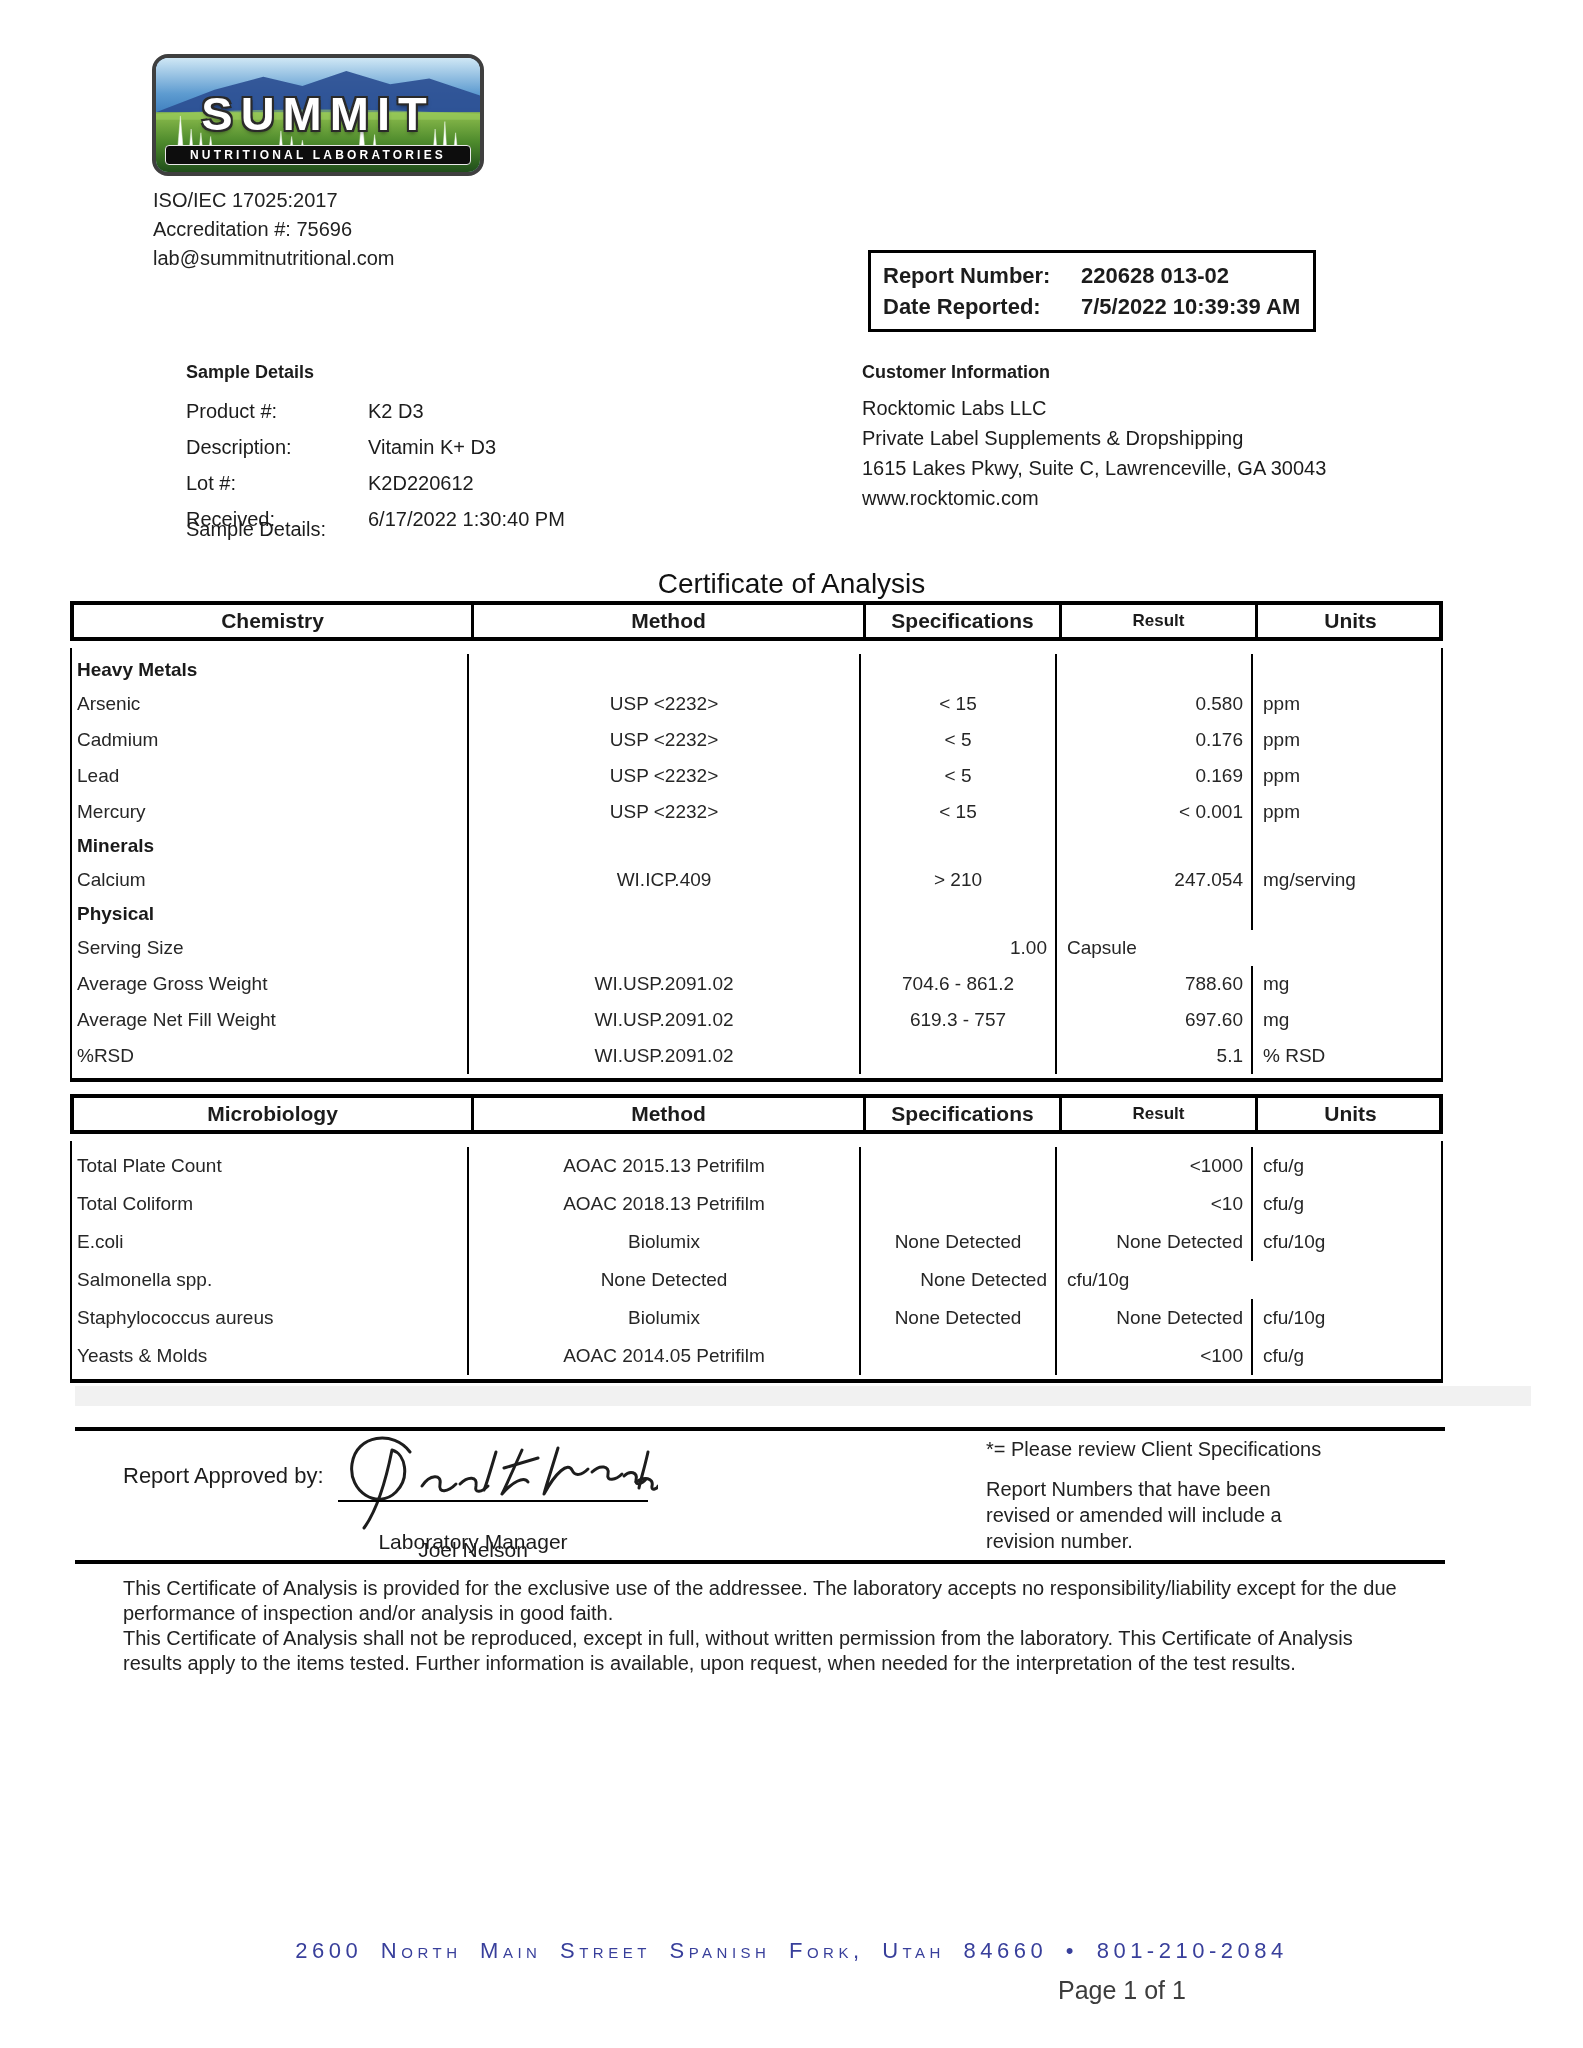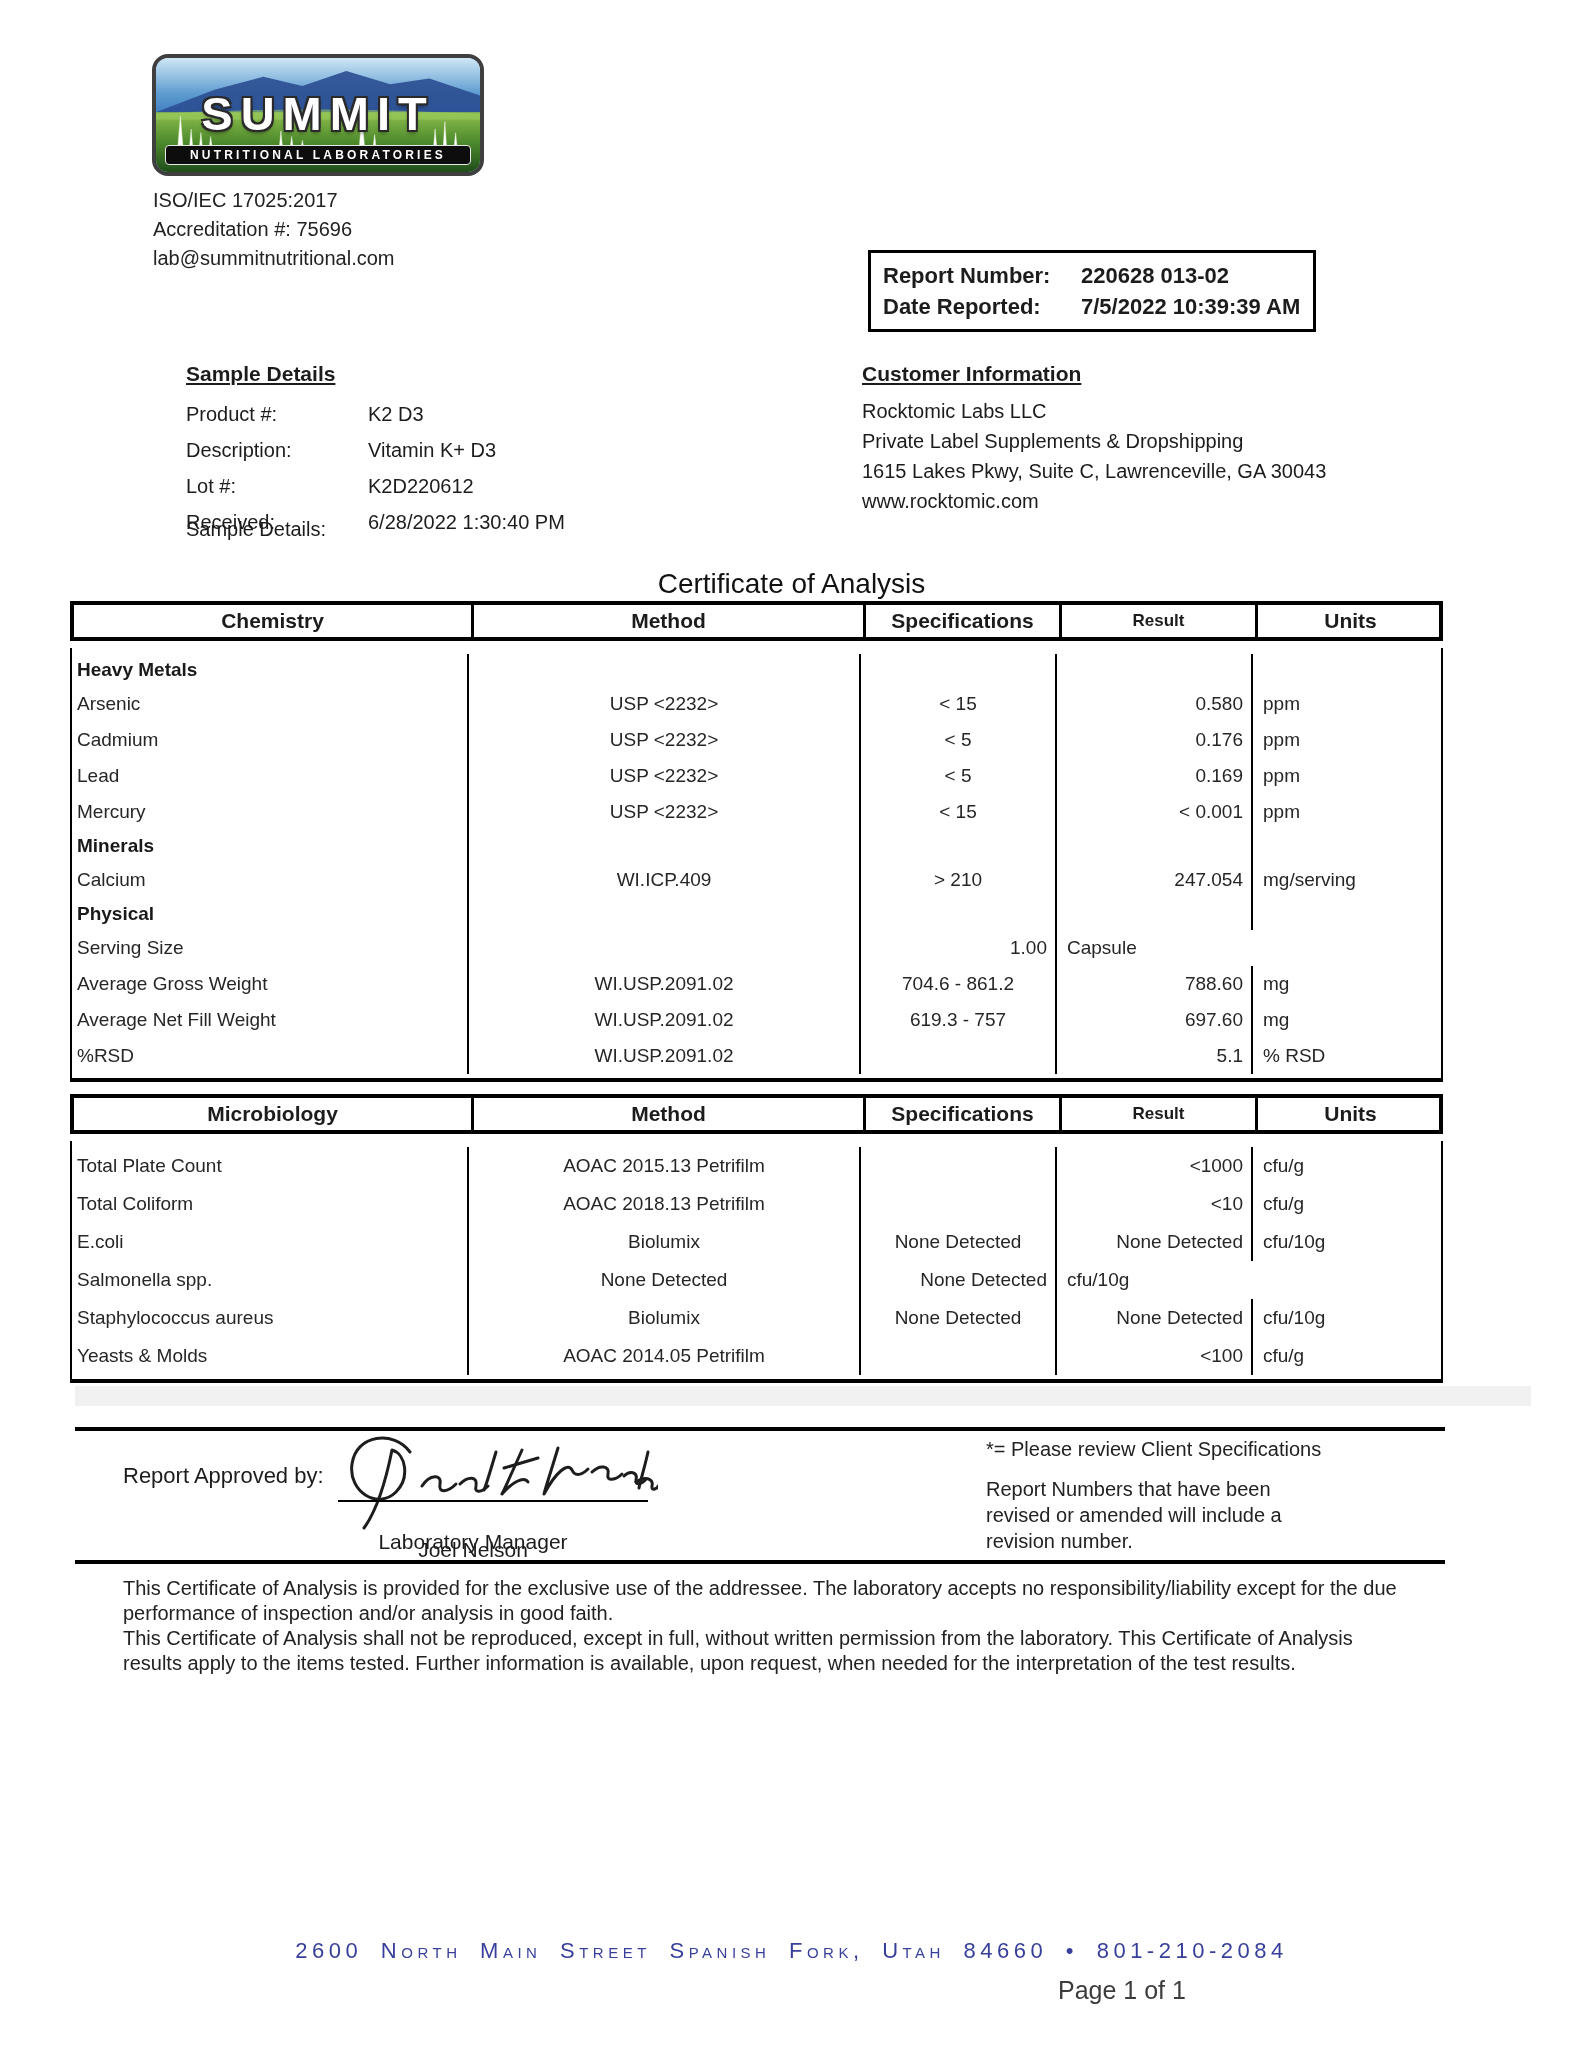--- a/index.html
+++ b/index.html
@@ -26,21 +26,21 @@
   }
   .accred { position:absolute; left:153px; top:186px; font-size:20px; line-height:29px; color:#222; }
 
   
   .report-box { position:absolute; left:868px; top:250px; width:448px; border:3px solid #000;
     padding:7px 12px; font-size:22px; font-weight:bold; line-height:31px; }
   .report-box .r-row { display:flex; }
   .report-box .r-label { width:198px; }
 
   
-  .sec-title { font-size:21px; font-weight:bold; text-decoration:underline; }
+  .sec-title { font-size:18px; font-weight:bold; }
   .sample { position:absolute; left:186px; top:362px; }
   .sample .rows { margin-top:10px; }
   .sample .f-row { display:flex; font-size:20px; line-height:36px; }
   .sample .f-label { width:182px; }
   .sample-extra { position:absolute; left:186px; top:518px; font-size:20px; }
   .customer { position:absolute; left:862px; top:362px; width:560px; }
   .customer .lines { margin-top:10px; font-size:20px; line-height:30px; }
 
   
   .coa-title { position:absolute; left:0; top:568px; width:100%; text-align:center;
@@ -162,21 +162,21 @@
       <div class="f-row">
         <span class="f-label">Description:</span>
         <span>Vitamin K+ D3</span>
       </div>
       <div class="f-row">
         <span class="f-label">Lot #:</span>
         <span>K2D220612</span>
       </div>
       <div class="f-row">
         <span class="f-label">Received:</span>
-        <span>6/28/2022 1:30:40 PM</span>
+        <span>6/17/2022 1:30:40 PM</span>
       </div>
     </div>
   </div>
   <div class="sample-extra">Sample Details:</div>
 
   <div class="customer">
     <div class="sec-title">Customer Information</div>
     <div class="lines">
       <div>Rocktomic Labs LLC</div>
       <div>Private Label Supplements &amp; Dropshipping</div>

